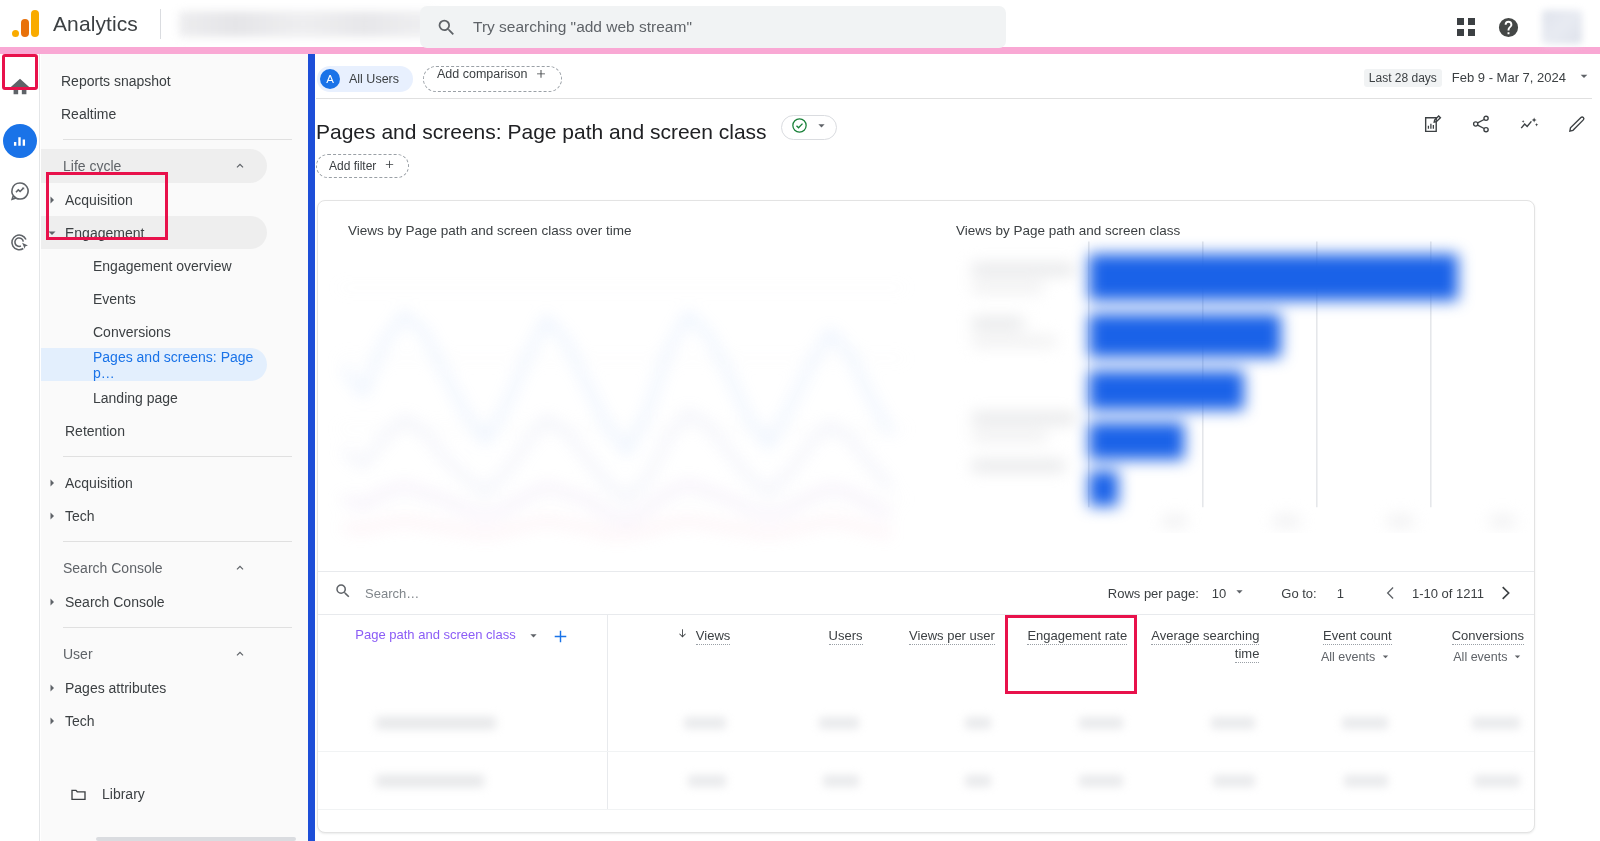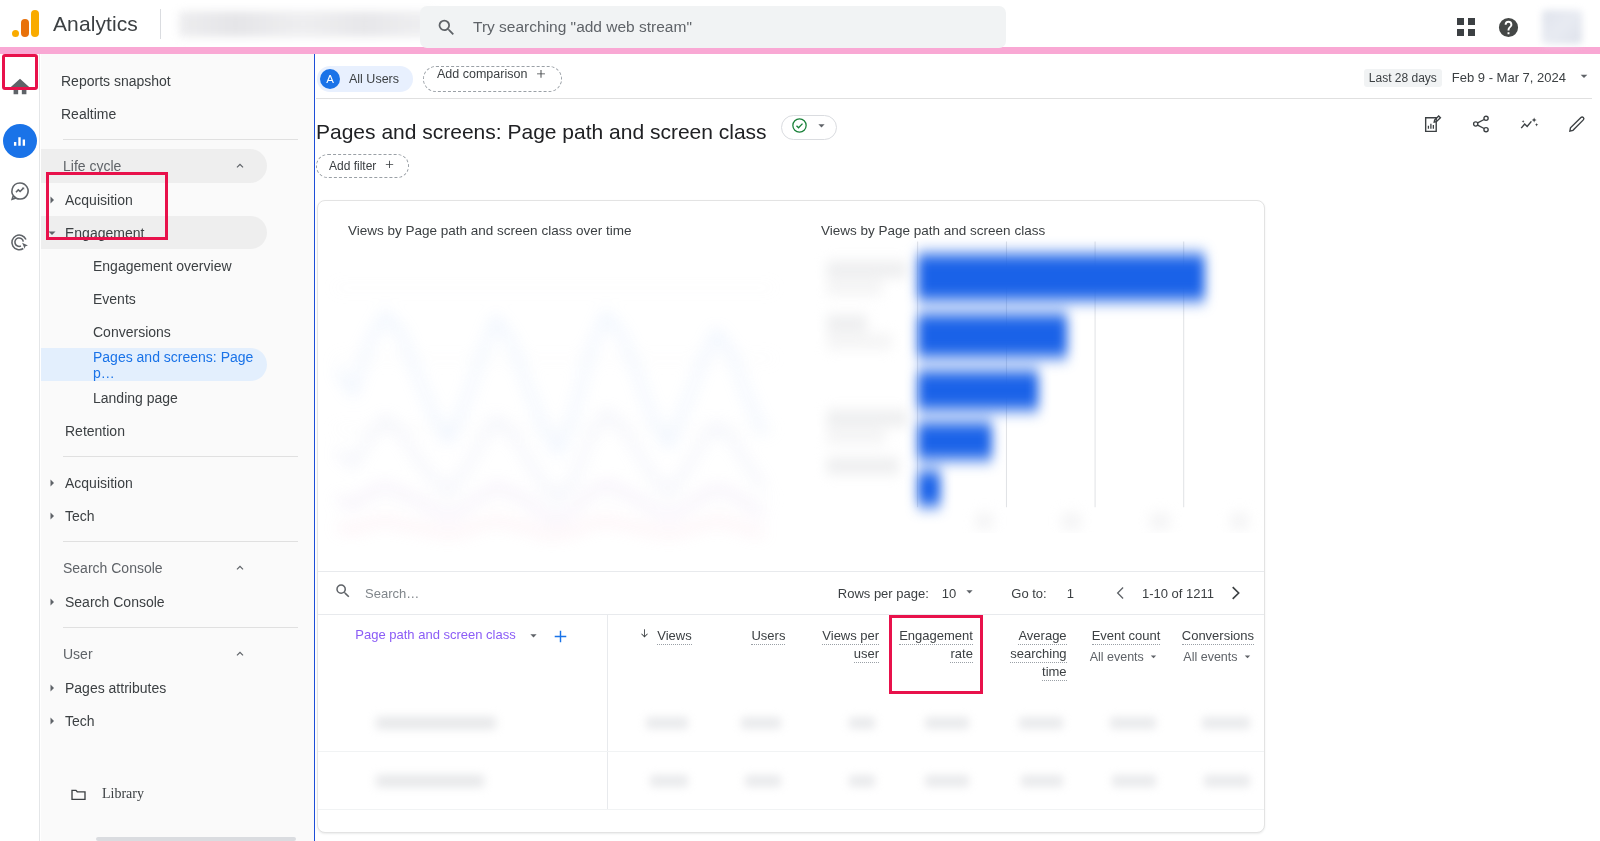--- a/index.html
+++ b/index.html
@@ -59,21 +59,21 @@
   .rail-btn { width: 34px; height: 34px; display: flex; align-items: center; justify-content: center; cursor: pointer; border-radius: 50%; }
   .rail-btn.active { background: #1a73e8; }
   .rail-hl {
     position: absolute; left: 2px; top: 54px; width: 36px; height: 36px;
     border: 3px solid #e8114b; border-radius: 3px; pointer-events: none;
   }
 
   
   .nav {
     position: absolute; left: 41px; top: 54px; width: 274px; height: 787px;
-    background: #fafafa; border-right: 1px solid #1d4ed8; overflow: hidden;
+    background: #fafafa; border-right: 7px solid #1d4ed8; overflow: hidden;
     padding-top: 10px;
   }
   .nav-item {
     height: 33px; display: flex; align-items: center; border-radius: 0 17px 17px 0;
     font-size: 14px; color: #3c4043; cursor: pointer; position: relative;
   }
   .nav-item .arrow { width: 22px; display: flex; justify-content: center; align-items: center; flex: none; }
   .nav-top { padding-left: 20px; }
   .nav-section {
     height: 34px; display: flex; align-items: center; justify-content: space-between;
@@ -84,21 +84,21 @@
   .nav-l1 { width: 226px; }
   .nav-l1 .lbl { margin-left: 2px; }
   .nav-l1.shaded { background: #eeeeee; }
   .nav-l2 { padding-left: 52px; width: 226px; }
   .nav-l2.sel { background: #e3effd; color: #1a73e8; font-weight: normal; }
   .nav-sep { height: 1px; background: #e0e0e0; margin: 9px 16px 9px 22px; }
   .nav-hl {
     position: absolute; left: 5px; top: 118px; width: 122px; height: 68px;
     border: 3px solid #e8114b; pointer-events: none;
   }
-  .lib-row { position: absolute; left: 0; bottom: 30px; width: 274px; font-family: Liberation Serif, serif; }
+  .lib-row { position: absolute; left: 0; bottom: 30px; width: 274px; }
   .lib-inner { display: flex; align-items: center; padding-left: 56px; font-size: 14px; color: #3c4043; cursor: pointer; height: 34px;}
   .lib-inner .folder { margin-left: -28px; margin-right: 14px; display: flex; }
   .nav-bottom-bar { position: absolute; left: 55px; bottom: 0; width: 200px; height: 4px; background: #dadce0; border-radius: 2px; }
 
   
   .main { position: absolute; left: 316px; top: 54px; width: 1284px; height: 787px; background: #fff; }
 
   .chips-row { display: flex; align-items: center; height: 44px; padding: 6px 0 0 1px; }
   .chip-users {
     display: flex; align-items: center; height: 26px; background: #e8f0fe; border-radius: 13px;
@@ -130,21 +130,21 @@
   .addfilter {
     display: inline-flex; align-items: center; gap: 7px; margin-top: 9px;
     border: 1px dashed #9aa0a6; border-radius: 13px; height: 24px; padding: 0 12px;
     font-size: 12px; color: #3c4043; cursor: pointer;
   }
   .title-actions { position: absolute; right: 12px; top: 14px; display: flex; align-items: center; gap: 26px; }
   .act { cursor: pointer; display: flex; }
 
   
   .card {
-    position: absolute; left: 1px; top: 146px; width: 948px; height: 633px;
+    position: absolute; left: 1px; top: 146px; width: 1218px; height: 633px;
     background: #fff; border: 1px solid #e3e3e3; border-radius: 8px;
     box-shadow: 0 1px 2px rgba(60,64,67,.1); overflow: hidden;
   }
   .charts { display: flex; height: 370px; }
   .chart-half { width: 50%; padding: 22px 30px 0 30px; position: relative; }
   .chart-cap { font-size: 13.5px; color: #3c4043; }
 
   .linechart { position: absolute; left: 0; top: 38px; width: 100%; height: 325px; filter: blur(8px); opacity: .55; }
   .barchart  { position: absolute; left: 0; top: 22px; width: 100%; height: 310px; }
   .barchart .blurred { filter: blur(7px); }

